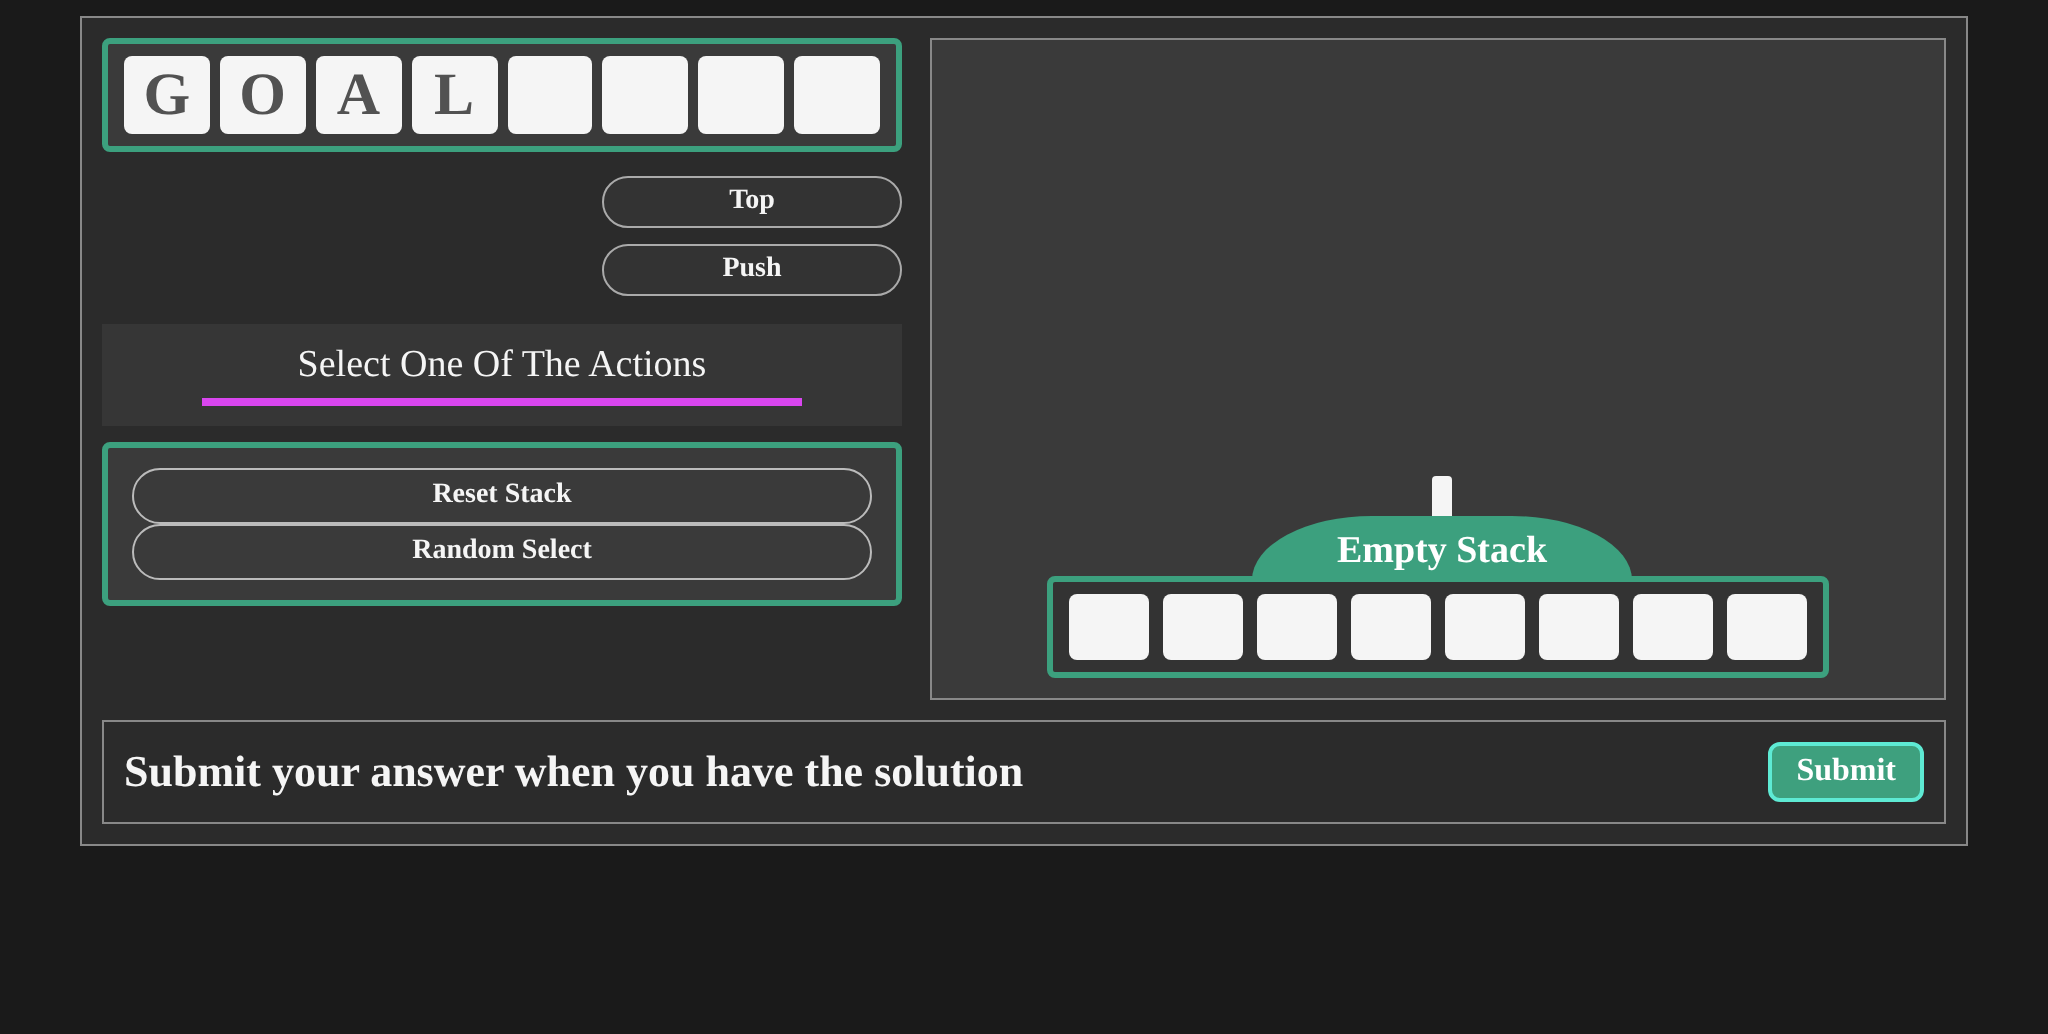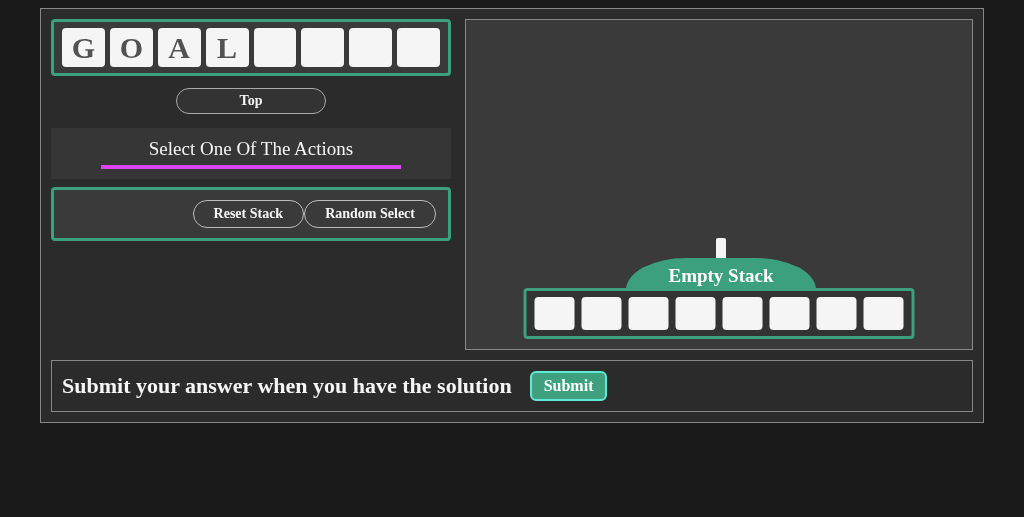--- a/index.html
+++ b/index.html
@@ -76,21 +76,21 @@
       display: flex;
       align-items: center;
       justify-content: center;
       font-size: 30px;
       font-weight: bold;
       color: #525252;
     }
     .actions {
       display: flex;
       flex-direction: column;
-      align-items: center;
+      align-items: flex-end;
       gap: 8px;
       padding: 4px 0 6px 0;
       background: #2b2b2b;
     }
     .action-btn {
       width: 150px;
       background: #333333;
       border: 1px solid #aaa;
       border-radius: 14px;
       color: #f5f5f5;
@@ -111,21 +111,22 @@
       font-weight: normal;
       border-bottom: 4px solid #d946ef;
       padding: 0 48px 5px 48px;
     }
     .bottom-controls {
       border: 3px solid #3ca07e;
       border-radius: 4px;
       background: #3a3a3a;
       padding: 10px 12px;
       display: flex;
-      justify-content: flex-end;
+      justify-content: flex-start;
+      flex-direction: column;
     }
     .control-btn {
       background: #3a3a3a;
       border: 1px solid #bbb;
       border-radius: 14px;
       color: #f5f5f5;
       font-family: inherit;
       font-weight: bold;
       font-size: 14px;
       padding: 5px 20px;
@@ -197,22 +198,22 @@
       height: 33px;
       background: #f5f5f5;
       border-radius: 4px;
     }
     .submit-bar {
       border: 1px solid #888;
       background: #2b2b2b;
       padding: 10px;
       display: flex;
       align-items: center;
-      justify-content: flex-start;
-      gap: 18px;
+      justify-content: space-between;
+      gap: 8px;
     }
     .submit-text {
       font-size: 22px;
       font-weight: bold;
     }
     .submit-btn {
       background: #3ea07e;
       border: 2px solid #5eead4;
       border-radius: 6px;
       color: #fff;
@@ -237,20 +238,21 @@
             <div class="tile">A</div>
             <div class="tile">L</div>
             <div class="tile"></div>
             <div class="tile"></div>
             <div class="tile"></div>
             <div class="tile"></div>
           </div>
 
         <div class="actions" id="actions-list">
             <button class="action-btn">Top</button>
+            <button class="action-btn">Push</button>
           </div>
 
         <div class="select-label-wrap">
           <span class="select-label">Select One Of The Actions</span>
         </div>
 
         <div class="bottom-controls">
           <button class="control-btn">Reset Stack</button>
           <button class="control-btn">Random Select</button>
         </div>

